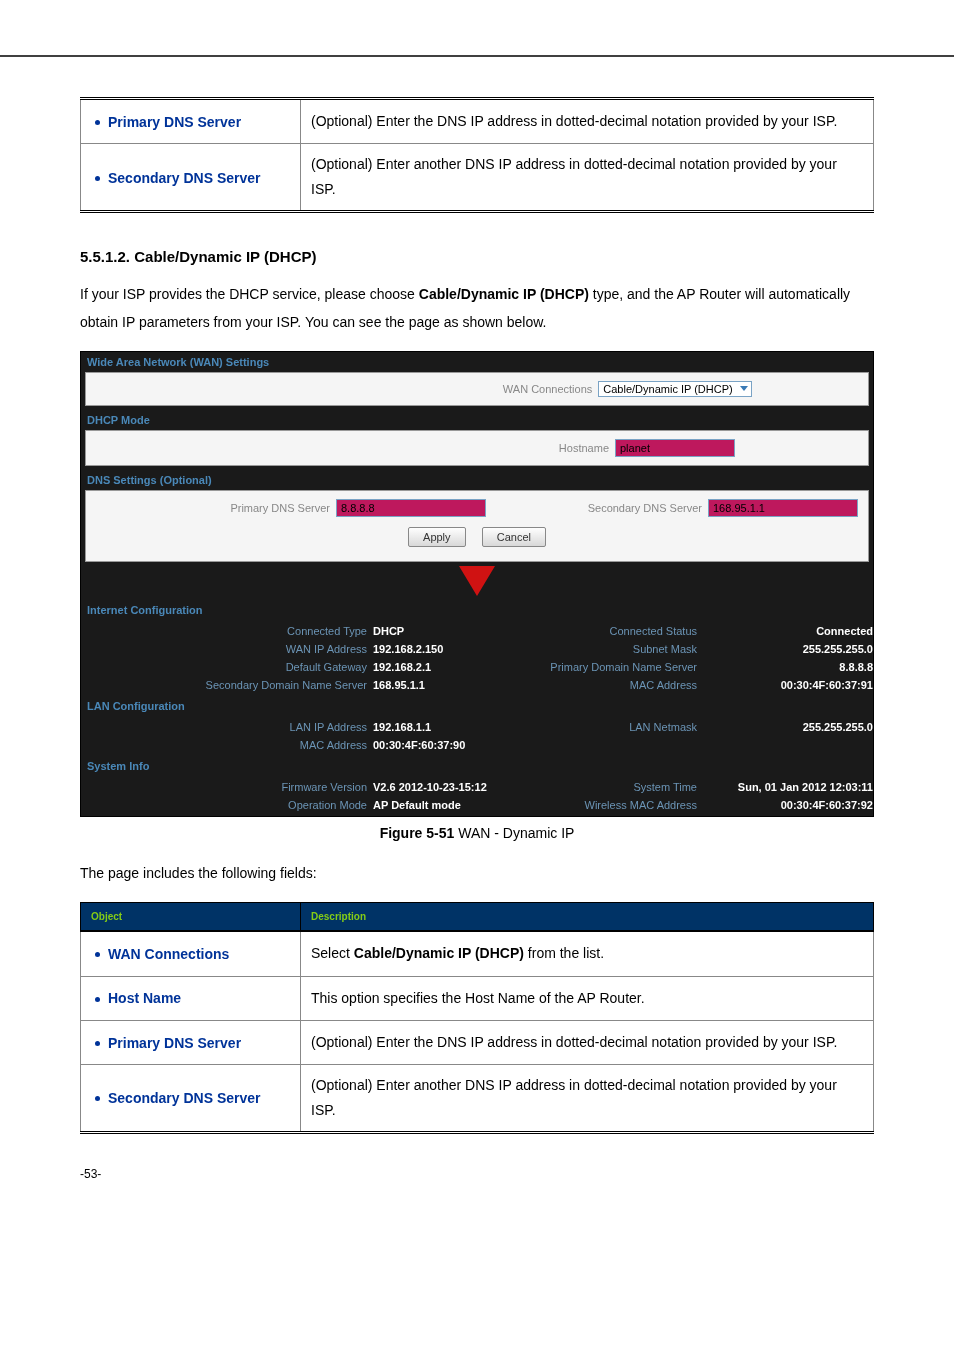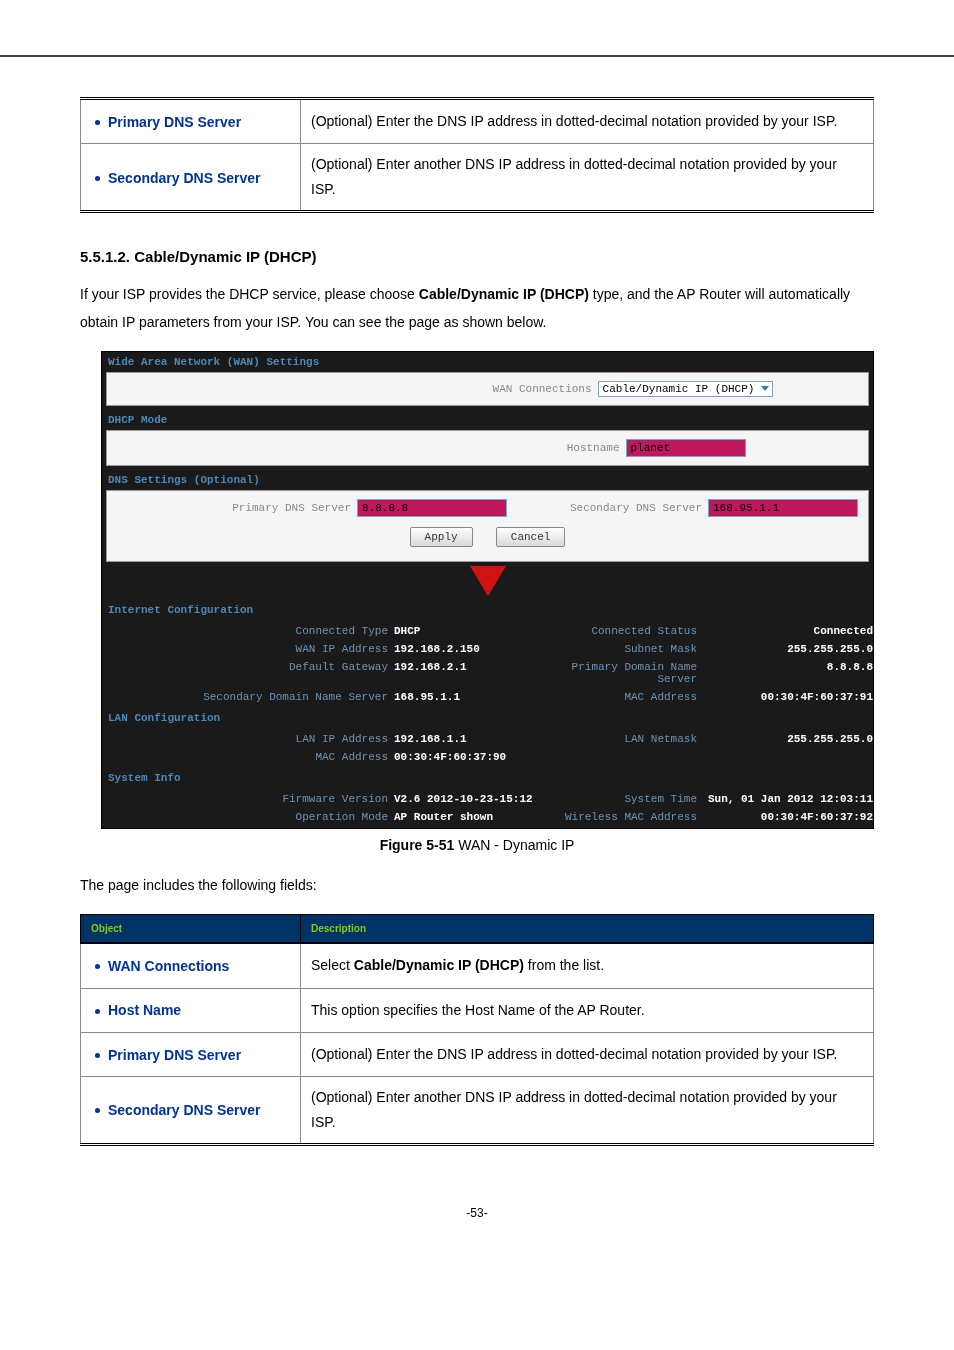--- a/index.html
+++ b/index.html
@@ -43,25 +43,24 @@
     .def-table td.obj-col { width: 220px; }
     .bullet-link { color: #003399; font-weight: bold; display: inline-flex; align-items: center; }
     .bullet { display: inline-block; width: 5px; height: 5px; background: #003399; border-radius: 50%; margin-right: 8px; margin-left: 4px; }
     .section-heading { font-size: 15px; font-weight: bold; margin: 35px 0 15px 0; }
     .section-num { font-family: Arial, sans-serif; }
     .body-text { font-size: 14px; line-height: 2; margin-bottom: 15px; }
 
     .screenshot {
       background: #1a1a1a;
       color: #9db8d0;
-      font-family: Liberation Mono, monospace;
+      font-family: Liberation Sans, sans-serif;
       font-size: 11px;
       border: 1px solid #000;
       margin-bottom: 5px;
-      margin-left: 21px;
     }
     .screenshot .title-bar { color: #4a88b8; font-weight: bold; padding: 4px 6px; font-size: 11px; }
     .screenshot .white-area { background: #f5f5f5; border: 1px solid #999; margin: 0 4px 4px 4px; padding: 6px 0; }
     .screenshot .subheader { color: #4a88b8; font-weight: bold; padding: 4px 6px; font-size: 11px; }
     .screenshot .input-box {
       background: #be185d; color: #000; border: 1px solid #7aa3c5;
       padding: 2px 4px; font-size: 11px; display: inline-block; min-width: 120px;
     }
     .screenshot .select-box {
       background: #fff; color: #000; border: 1px solid #7aa3c5;
@@ -91,21 +90,21 @@
     .screenshot .grid-row { display: flex; padding: 3px 0; }
     .screenshot .gcol-l { width: 292px; text-align: right; padding-right: 6px; color: #6b94b5; }
     .screenshot .gcol-v { flex: 0 0 170px; color: #fff; font-weight: bold; }
     .screenshot .gcol-l2 { flex: 1; text-align: right; padding-right: 6px; color: #6b94b5; }
     .screenshot .gcol-v2 { flex: 0 0 170px; color: #fff; font-weight: bold; text-align: right; }
     .screenshot .top-white-row { display: flex; align-items: center; justify-content: center; padding: 2px 0; }
     .screenshot .top-white-row .lbl { color: #888; margin-right: 6px; width: 390px; text-align: right; }
 
     .figure-caption { text-align: center; font-size: 14px; margin: 8px 0 18px 0; }
     .figure-caption b { font-weight: bold; }
-    .pagenum { text-align: center; font-size: 12px; margin-top: 60px; }
+    .pagenum { text-align: left; font-size: 12px; margin-top: 33px; }
   </style>
 </head>
 <body>
 
 <div class="page">
 
   <table class="def-table top-border">
     <tbody>
         <tr>
       <td class="obj-col">
@@ -219,21 +218,21 @@
     <div class="subheader">System Info</div>
     <div class="dark-grid" id="grid3">
         <div class="grid-row">
           <span class="gcol-l">Firmware Version</span>
           <span class="gcol-v">V2.6 2012-10-23-15:12</span>
           <span class="gcol-l2">System Time</span>
           <span class="gcol-v2">Sun, 01 Jan 2012 12:03:11</span>
         </div>
         <div class="grid-row">
           <span class="gcol-l">Operation Mode</span>
-          <span class="gcol-v">AP Router shown</span>
+          <span class="gcol-v">AP Default mode</span>
           <span class="gcol-l2">Wireless MAC Address</span>
           <span class="gcol-v2">00:30:4F:60:37:92</span>
         </div>
       </div>
   </div>
 
   <p class="figure-caption">
     <b>Figure 5-51</b><span> WAN - Dynamic IP</span>
   </p>
 

